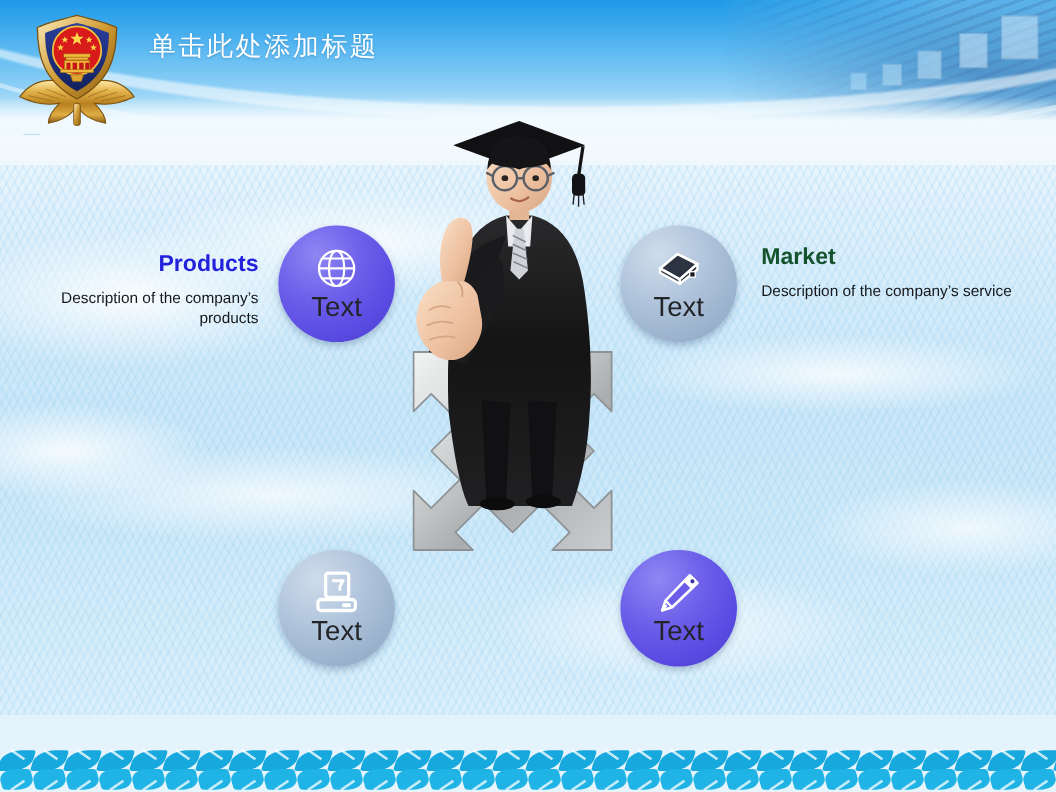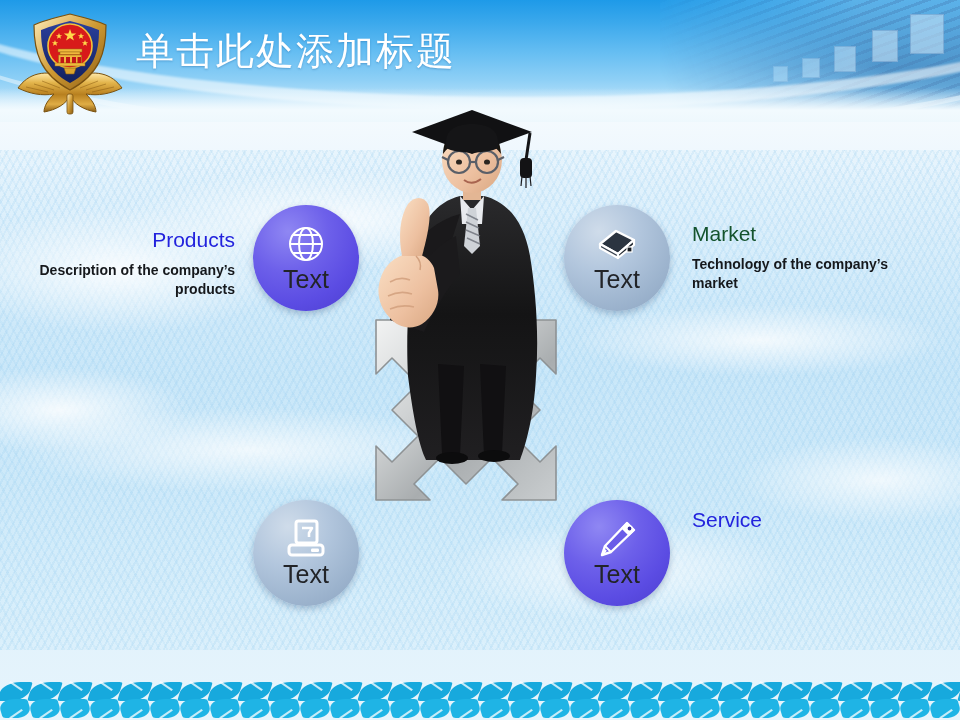--- a/index.html
+++ b/index.html
@@ -89,21 +89,21 @@
 
   
   .emblem {
     position:absolute; left:14px; top:8px; width:112px; height:112px;
   }
   .emblem svg { display:block; width:112px; height:112px; }
 
   
   .title {
     position:absolute; left:136px; top:26px;
-    font-size:38px; color:#ffffff; letter-spacing:2px;
+    font-size:24px; color:#ffffff; letter-spacing:2px;
     font-family:Liberation Sans, sans-serif;
     text-shadow:0 1px 2px rgba(40,110,170,.45);
     white-space:nowrap;
   }
 
   
   .quad-arrow {
     position:absolute; left:368px; top:312px; width:196px; height:196px;
   }
   .person {
@@ -136,24 +136,24 @@
 
   
   #node-products   { left:253px; top:205px; }
   #node-market     { left:564px; top:205px; }
   #node-technology { left:253px; top:500px; }
   #node-service    { left:564px; top:500px; }
 
   
   .label { position:absolute; width:230px; }
   .label .heading {
-    font-size:21px; font-weight:normal; line-height:1.1;
+    font-size:21px; font-weight:bold; line-height:1.1;
   }
   .label .desc {
-    margin-top:10px; font-size:14px; font-weight:bold; color:#15181c;
+    margin-top:10px; font-size:14px; font-weight:normal; color:#15181c;
     line-height:1.35;
   }
   .label.right-align { text-align:right; }
   .label.left-align  { text-align:left; }
 
   #label-products   { left:5px;  top:228px; }
   #label-market     { left:692px; top:222px; }
   #label-technology { left:0px;  top:510px; }
   #label-service    { left:692px; top:508px; }
 
@@ -426,26 +426,25 @@
     <div class="txt">Text</div>
   </div>
 
   <div class="label right-align" id="label-products">
     <div class="heading" style="color:#2222dd">Products</div>
     <div class="desc">Description of the company’s products</div>
   </div>
 
   <div class="label left-align" id="label-market">
     <div class="heading" style="color:#14532d">Market</div>
-    <div class="desc">Technology of the company’s market</div>
+    <div class="desc">Description of the company’s service</div>
   </div>
 
 
   <div class="label left-align" id="label-service">
-    <div class="heading" style="color:#2222dd">Service</div>
   </div>
 
   <div class="bottom-strip">
     <div class="leaf-row top" id="leaf-row-top">
         <div class="leaf"></div>
         <div class="leaf"></div>
         <div class="leaf"></div>
         <div class="leaf"></div>
         <div class="leaf"></div>
         <div class="leaf"></div>

